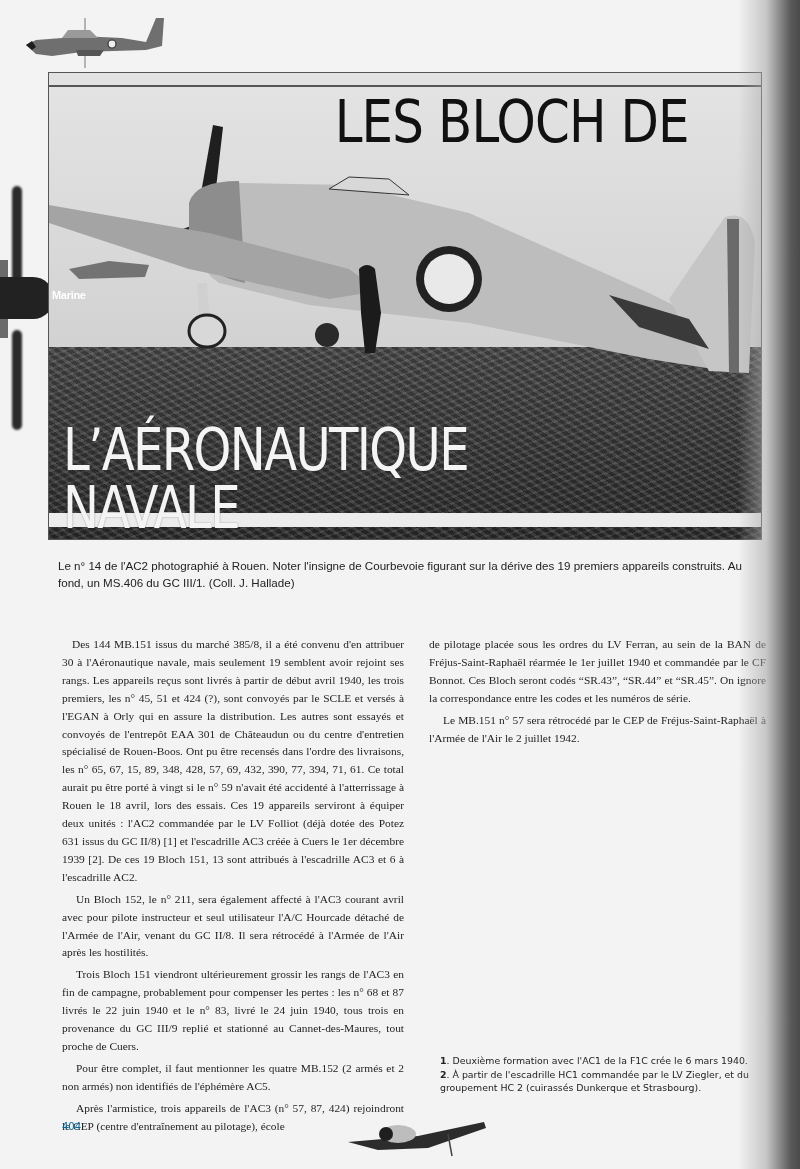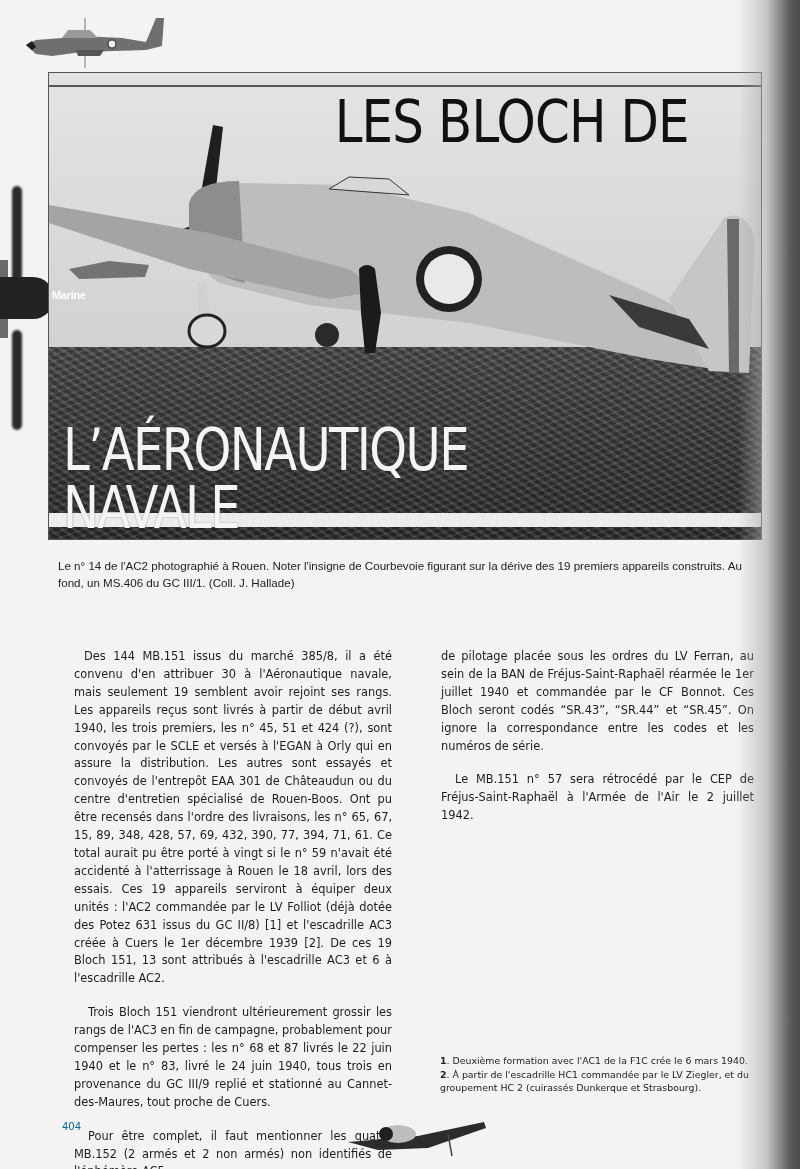--- a/index.html
+++ b/index.html
@@ -39,21 +39,21 @@
         letter-spacing:-2px;color:#f4f4f4;margin:0;font-weight:normal;line-height:1;transform:scaleX(.83);transform-origin:left;
         text-shadow:0 0 2px rgba(0,0,0,.4);}
   
   .caption{position:absolute;left:58px;top:557px;width:710px;font-family:"Liberation Sans",sans-serif;
         font-size:11.6px;line-height:17px;color:#222;margin:0;}
   
   .col{position:absolute;top:632px;font-family:"DejaVu Sans",sans-serif;font-size:11.4px;line-height:17.9px;
        color:#1e1e1e;text-align:justify;}
   .col.left{left:58px;width:350px;}
   .col.right{left:425px;width:345px;}
-  .col p{margin:16px;text-indent:14px;}
+  .col p{margin:4px;text-indent:14px;font-family:Liberation Serif, serif;}
   .col p.first{text-indent:10px;}
   .col p.cont{text-indent:0;}
   
   .footnotes{position:absolute;left:440px;top:1054px;width:330px;font-family:"DejaVu Sans",sans-serif;
         font-size:9.4px;line-height:13.5px;color:#222;}
   .footnotes div{margin:0;}
   .footnotes b{font-weight:bold;}
   
   .page-number{position:absolute;left:62px;top:1121px;font-family:"DejaVu Sans",sans-serif;font-size:10px;color:#0369a1;}
   .footer-plane{position:absolute;left:348px;top:1118px;width:140px;height:44px;}
@@ -113,20 +113,21 @@
   </svg>
   <div class="white-band"></div>
   <h1 class="title-top">LES BLOCH DE</h1>
   <h1 class="title-bottom">L’AÉRONAUTIQUE NAVALE</h1>
 </div>
 
 <p class="caption">Le n° 14 de l'AC2 photographié à Rouen. Noter l'insigne de Courbevoie figurant sur la dérive des 19 premiers appareils construits. Au fond, un MS.406 du GC III/1. (Coll. J. Hallade)</p>
 
 <div class="col left">
   <p class="first">Des 144 MB.151 issus du marché 385/8, il a été convenu d'en attribuer 30 à l'Aéronautique navale, mais seulement 19 semblent avoir rejoint ses rangs. Les appareils reçus sont livrés à partir de début avril 1940, les trois premiers, les n° 45, 51 et 424 (?), sont convoyés par le SCLE et versés à l'EGAN à Orly qui en assure la distribution. Les autres sont essayés et convoyés de l'entrepôt EAA 301 de Châteaudun ou du centre d'entretien spécialisé de Rouen-Boos. Ont pu être recensés dans l'ordre des livraisons, les n° 65, 67, 15, 89, 348, 428, 57, 69, 432, 390, 77, 394, 71, 61. Ce total aurait pu être porté à vingt si le n° 59 n'avait été accidenté à l'atterrissage à Rouen le 18 avril, lors des essais. Ces 19 appareils serviront à équiper deux unités : l'AC2 commandée par le LV Folliot (déjà dotée des Potez 631 issus du GC II/8) [1] et l'escadrille AC3 créée à Cuers le 1er décembre 1939 [2]. De ces 19 Bloch 151, 13 sont attribués à l'escadrille AC3 et 6 à l'escadrille AC2.</p>
+  <p>Un Bloch 152, le n° 211, sera également affecté à l'AC3 courant avril avec pour pilote instructeur et seul utilisateur l'A/C Hourcade détaché de l'Armée de l'Air, venant du GC II/8. Il sera rétrocédé à l'Armée de l'Air après les hostilités.</p>
   <p>Trois Bloch 151 viendront ultérieurement grossir les rangs de l'AC3 en fin de campagne, probablement pour compenser les pertes : les n° 68 et 87 livrés le 22 juin 1940 et le n° 83, livré le 24 juin 1940, tous trois en provenance du GC III/9 replié et stationné au Cannet-des-Maures, tout proche de Cuers.</p>
   <p>Pour être complet, il faut mentionner les quatre MB.152 (2 armés et 2 non armés) non identifiés de l'éphémère AC5.</p>
   <p>Après l'armistice, trois appareils de l'AC3 (n° 57, 87, 424) rejoindront le CEP (centre d'entraînement au pilotage), école</p>
 </div>
 
 <div class="col right">
   <p class="cont">de pilotage placée sous les ordres du LV Ferran, au sein de la BAN de Fréjus-Saint-Raphaël réarmée le 1er juillet 1940 et commandée par le CF Bonnot. Ces Bloch seront codés “SR.43”, “SR.44” et “SR.45”. On ignore la correspondance entre les codes et les numéros de série.</p>
   <p>Le MB.151 n° 57 sera rétrocédé par le CEP de Fréjus-Saint-Raphaël à l'Armée de l'Air le 2 juillet 1942.</p>
 </div>
 

